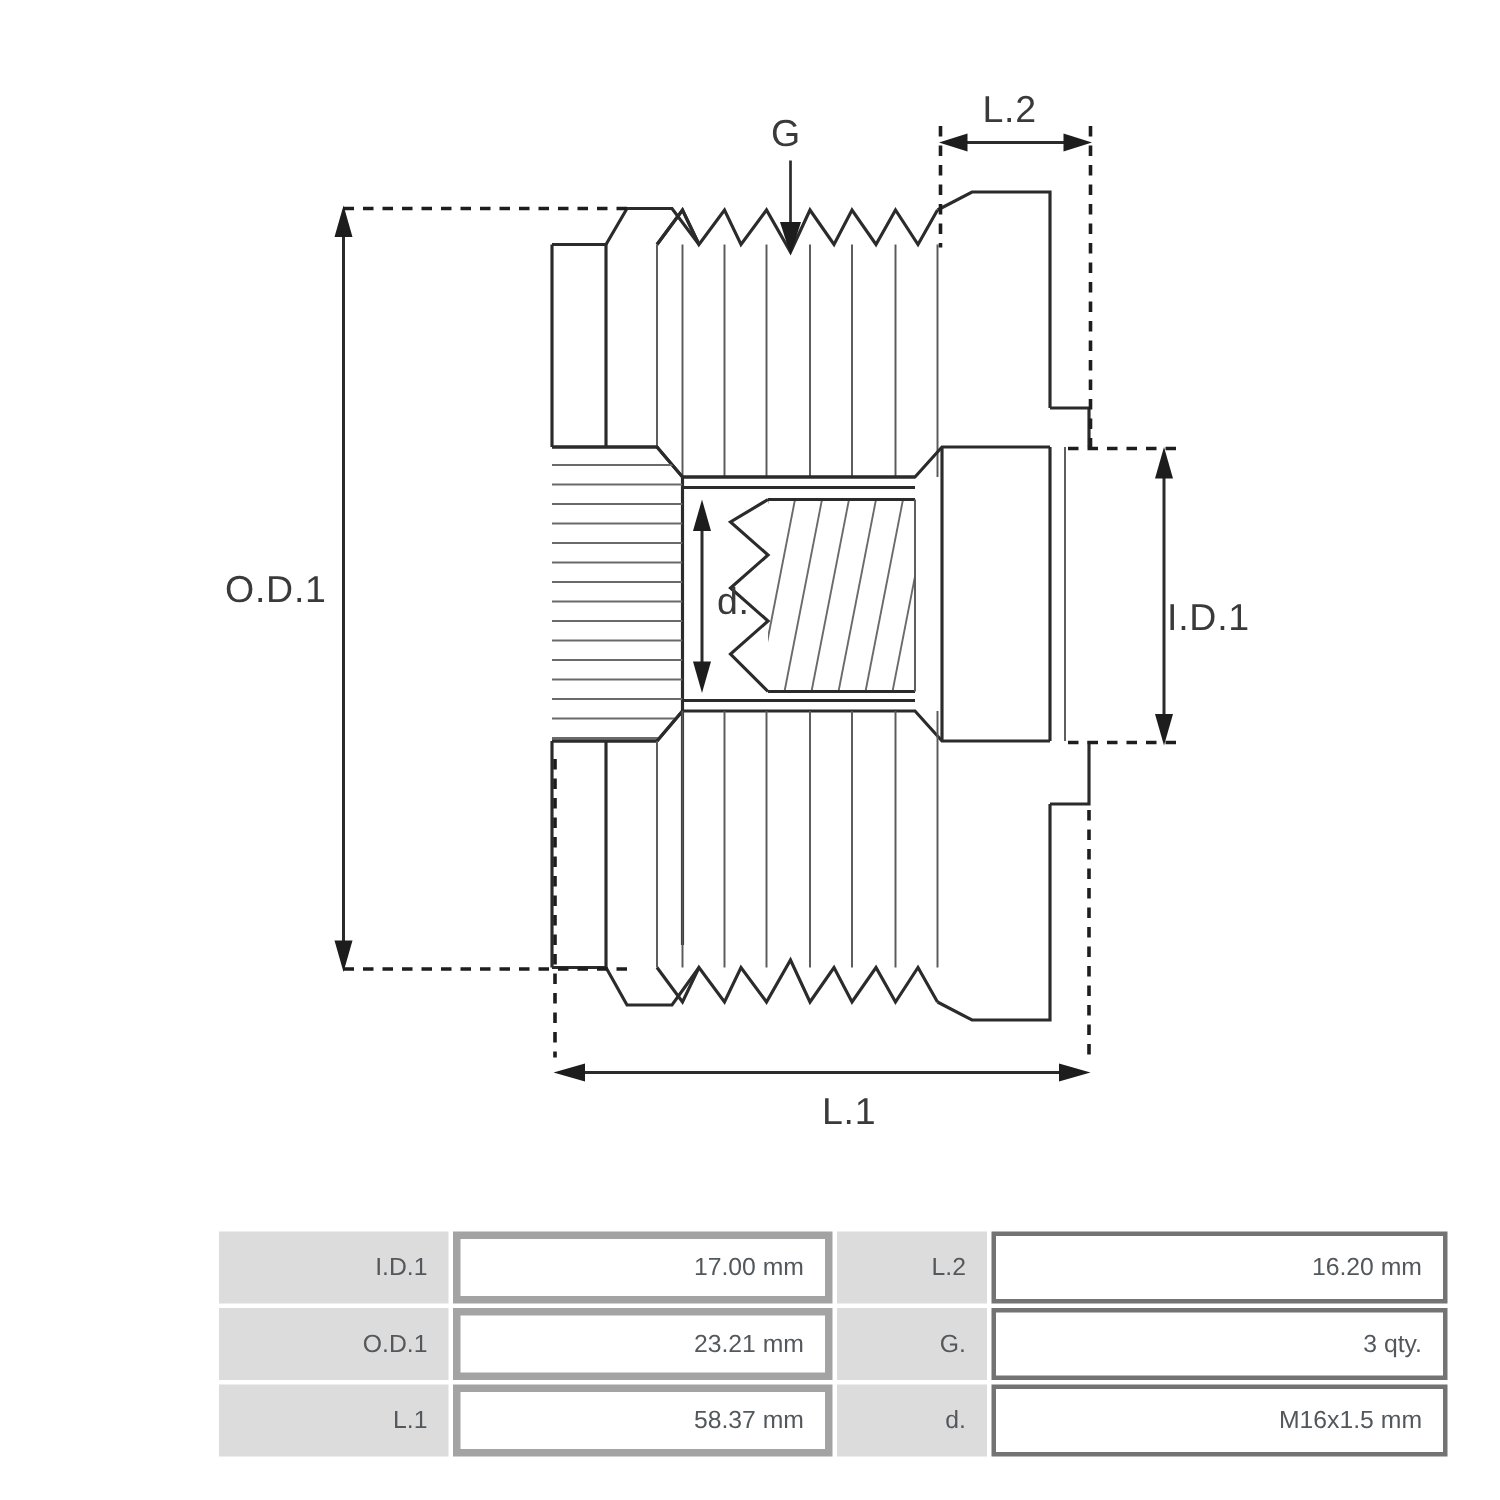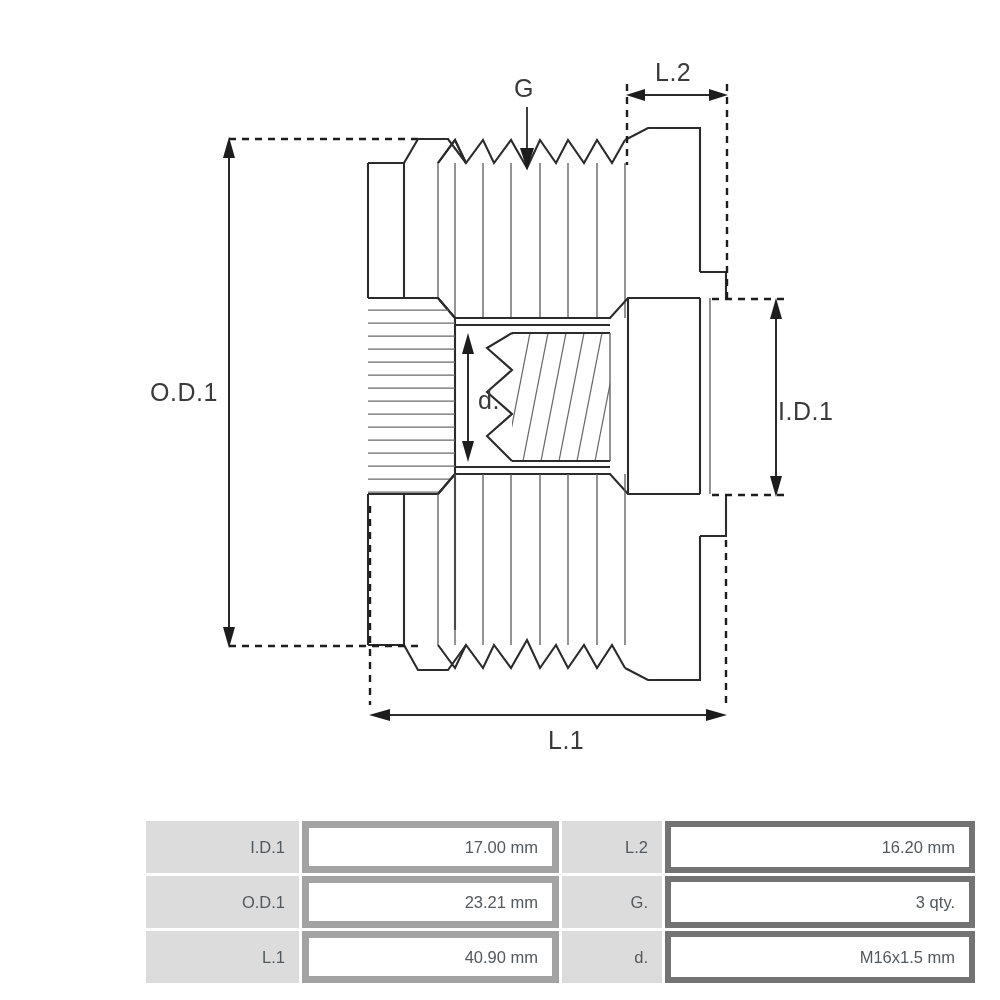--- a/index.html
+++ b/index.html
@@ -93,30 +93,30 @@
     vertical-align: middle;
     text-align: right;
     white-space: nowrap;
   }
   td.lbl-cell {
     background: #dcdcdc;
     width: 125px;
   }
   td.val-cell {
     background: #ffffff;
-    border: 7px solid #a3a3a3;
+    border: 5px solid #a3a3a3;
     width: 215px;
   }
   td.lbl-cell-2 {
     background: #dcdcdc;
     width: 72px;
   }
   td.val-cell-2 {
     background: #ffffff;
-    border: 6px solid #737373;
+    border: 3px solid #737373;
     width: 270px;
   }
 </style>
 </head>
 <body>
 
 <div id="drawing-area">
   <svg id="drawing-svg" viewBox="0 0 1000 790" xmlns="http://www.w3.org/2000/svg">
 
     <defs>
@@ -290,19 +290,19 @@
         <td class="val-cell-2">16.20 mm</td>
       </tr>
       <tr>
         <td class="lbl-cell">O.D.1</td>
         <td class="val-cell">23.21 mm</td>
         <td class="lbl-cell-2">G.</td>
         <td class="val-cell-2">3 qty.</td>
       </tr>
       <tr>
         <td class="lbl-cell">L.1</td>
-        <td class="val-cell">40.90 mm</td>
+        <td class="val-cell">58.37 mm</td>
         <td class="lbl-cell-2">d.</td>
         <td class="val-cell-2">M16x1.5 mm</td>
       </tr>
     </tbody>
   </table>
 </div>
 
 </body></html>

